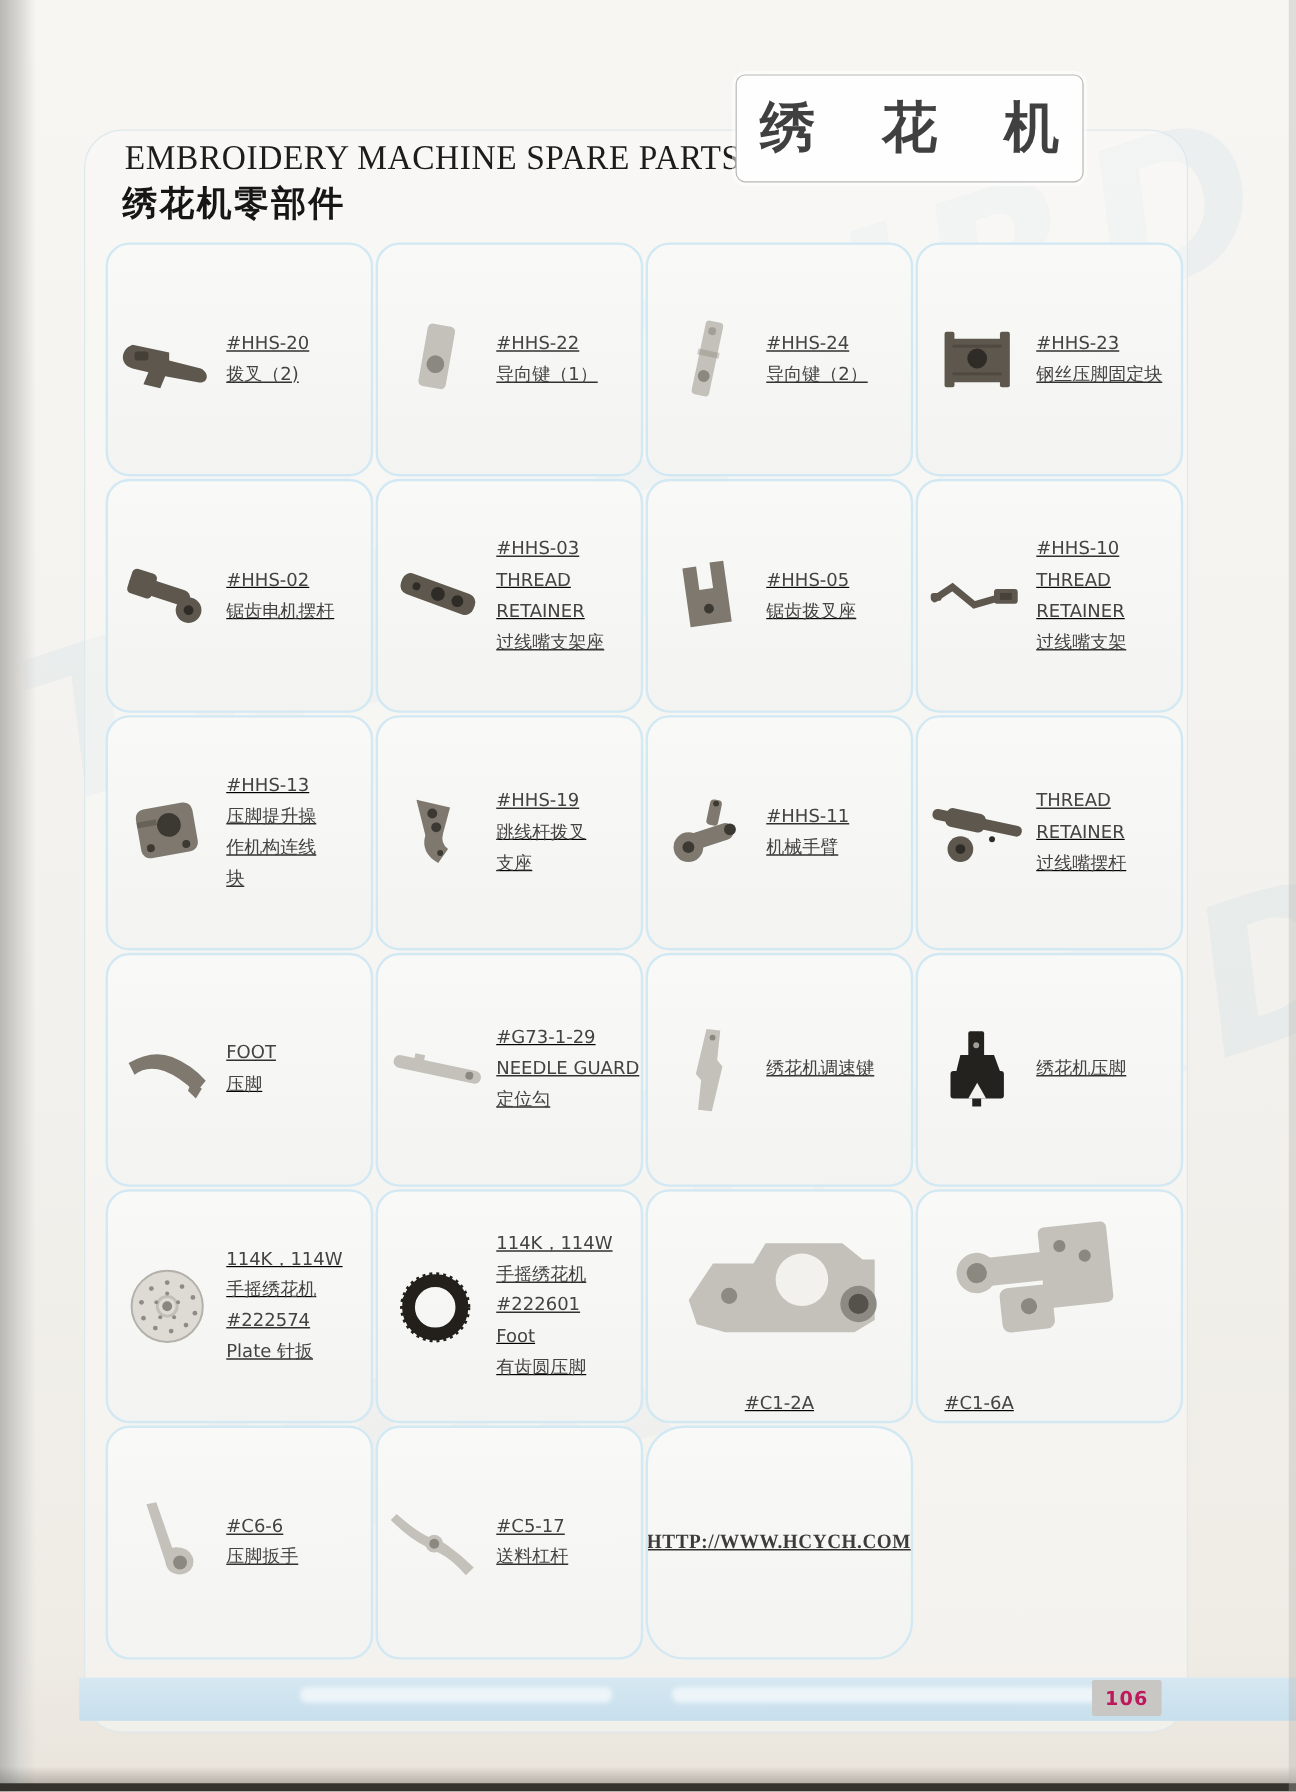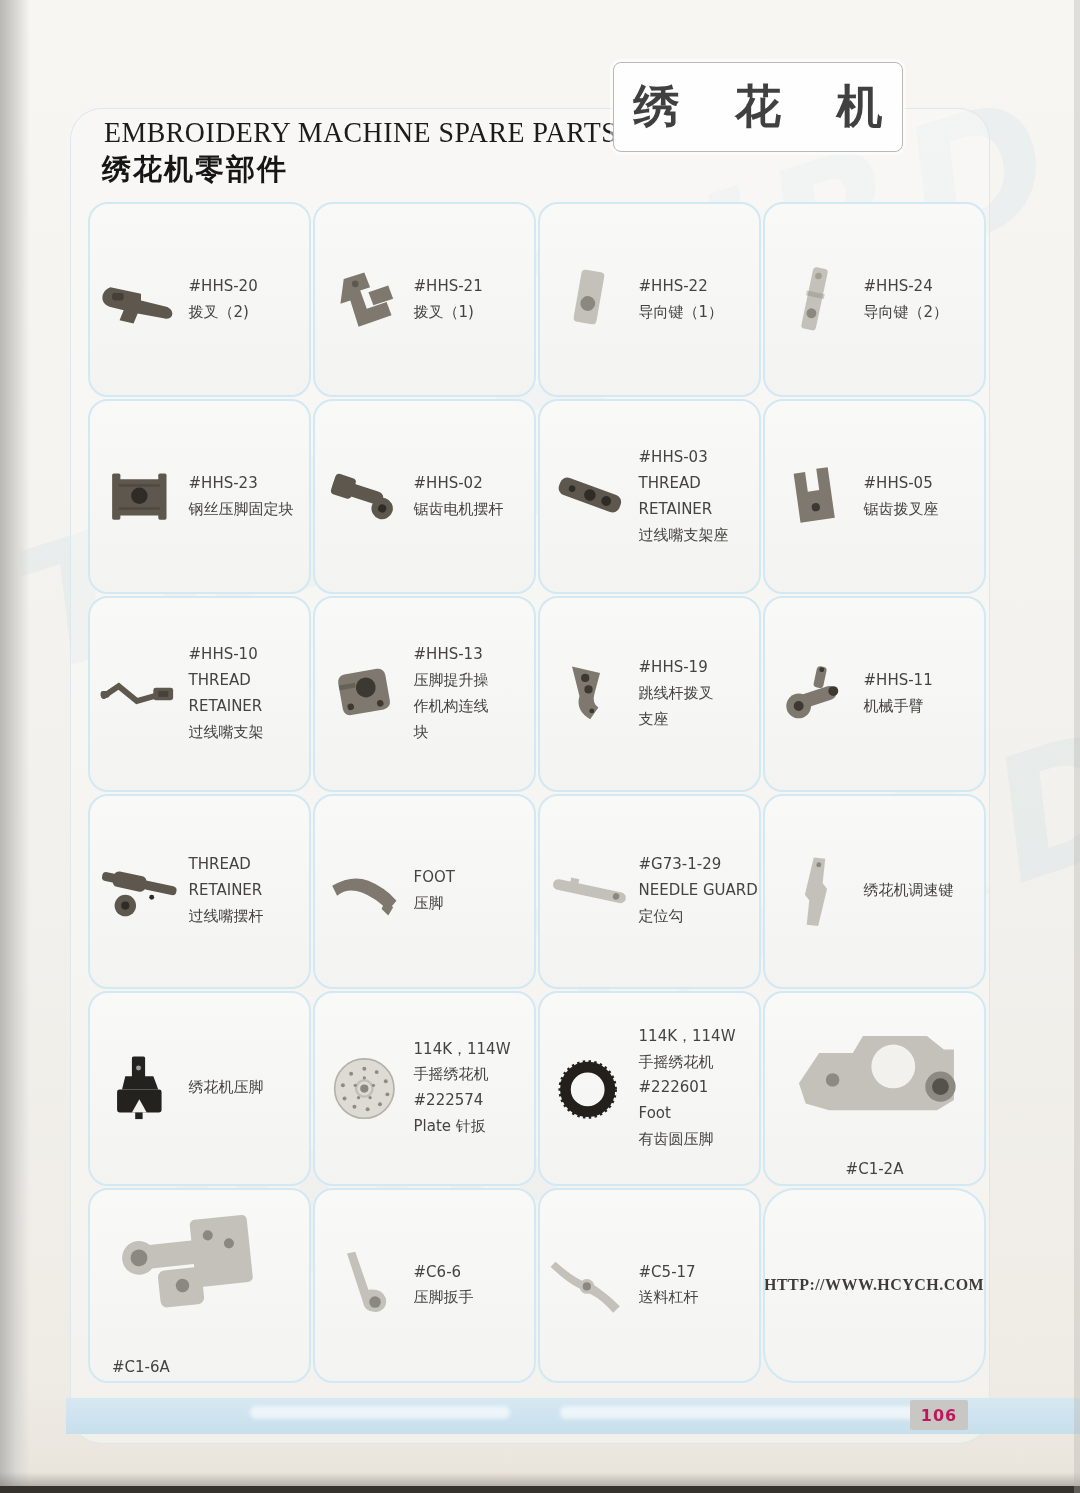--- a/index.html
+++ b/index.html
@@ -27,21 +27,21 @@
   .hdr-en{position:absolute;left:104px;top:116px;font-family:"Liberation Serif",serif;
     font-size:29px;color:#1c1c1c;letter-spacing:.5px;transform:scaleX(.96);transform-origin:left;}
   .hdr-zh{position:absolute;left:102px;top:150px;font-size:29px;font-weight:bold;color:#161616;letter-spacing:2px;}
   .title-box{position:absolute;left:613px;top:62px;width:288px;height:88px;background:#fefefe;
     border:1.5px solid #b8b8b5;border-radius:8px;display:flex;align-items:center;justify-content:center;
     box-shadow:0 0 0 3px rgba(255,255,255,.5);}
   .title-box span{font-family:Liberation Mono, monospace;font-size:46px;font-weight:600;color:#404040;letter-spacing:14px;padding-left:14px;}
 
   
   .grid{position:absolute;left:88px;top:202px;width:898px;height:1181px;
-    display:grid;grid-template-columns:repeat(4,1fr);grid-auto-rows:1fr;gap:2px;}
+    display:grid;grid-template-columns:repeat(4,1fr);grid-auto-rows:1fr;gap:2px;text-decoration:underline;}
   .cell{border:2px solid #d2e8f3;border-radius:20px;
     background:linear-gradient(180deg,#f9faf8 0%,#f3f4f1 100%);
     display:flex;overflow:hidden;position:relative;}
   .cell.side{flex-direction:row;align-items:center;}
   .cell.side .photo{flex:0 0 45%;height:78%;display:flex;align-items:center;justify-content:center;}
   .cell.side .label{flex:1;padding-right:8px;}
   .cell.below{flex-direction:column;}
   .cell.below .photo{flex:0 0 58%;width:100%;display:flex;align-items:center;justify-content:center;}
   .cell.below .label{flex:1;display:flex;flex-direction:column;justify-content:flex-start;}
   .cell.below.align-center .label{align-items:center;text-align:right;}
@@ -83,33 +83,20 @@
       <div class="cell side">
         <div class="photo">
           <svg viewBox="0 0 110 90" preserveAspectRatio="xMidYMid meet">
             <path d="M20 30 C8 34 6 50 20 54 L36 58 L31 70 L48 74 L53 62 L86 68 C97 70 98 58 89 54 L57 46 L57 38 Z" fill="#5d574d"></path>
             <rect x="22" y="37" width="14" height="9" rx="3" fill="#2f2c27" opacity=".55"></rect>
           </svg>
         </div>
         <div class="label">
           <div class="ln">#HHS-20</div>
           <div class="ln">拨叉（2)</div>
-        </div>
-      </div>
-      <div class="cell side">
-        <div class="photo">
-          <svg viewBox="0 0 110 90" preserveAspectRatio="xMidYMid meet">
-            <path d="M30 20 L55 12 L62 30 L50 34 L58 56 L82 48 L88 64 L48 78 L38 46 L26 50 Z" fill="#7e786e"></path>
-            <path d="M60 36 L84 28 L90 44 L66 52 Z" fill="#7e786e"></path>
-            <circle cx="44" cy="26" r="4" fill="#3c3832" opacity=".5"></circle>
-          </svg>
-        </div>
-        <div class="label">
-          <div class="ln">#HHS-21</div>
-          <div class="ln">拨叉（1)</div>
         </div>
       </div>
       <div class="cell side">
         <div class="photo">
           <svg viewBox="0 0 110 90" preserveAspectRatio="xMidYMid meet">
             <g transform="rotate(10 55 45)">
               <rect x="40" y="10" width="28" height="64" rx="5" fill="#c3c1ba"></rect>
               <circle cx="54" cy="50" r="9" fill="#8b887f"></circle>
             </g>
           </svg>

